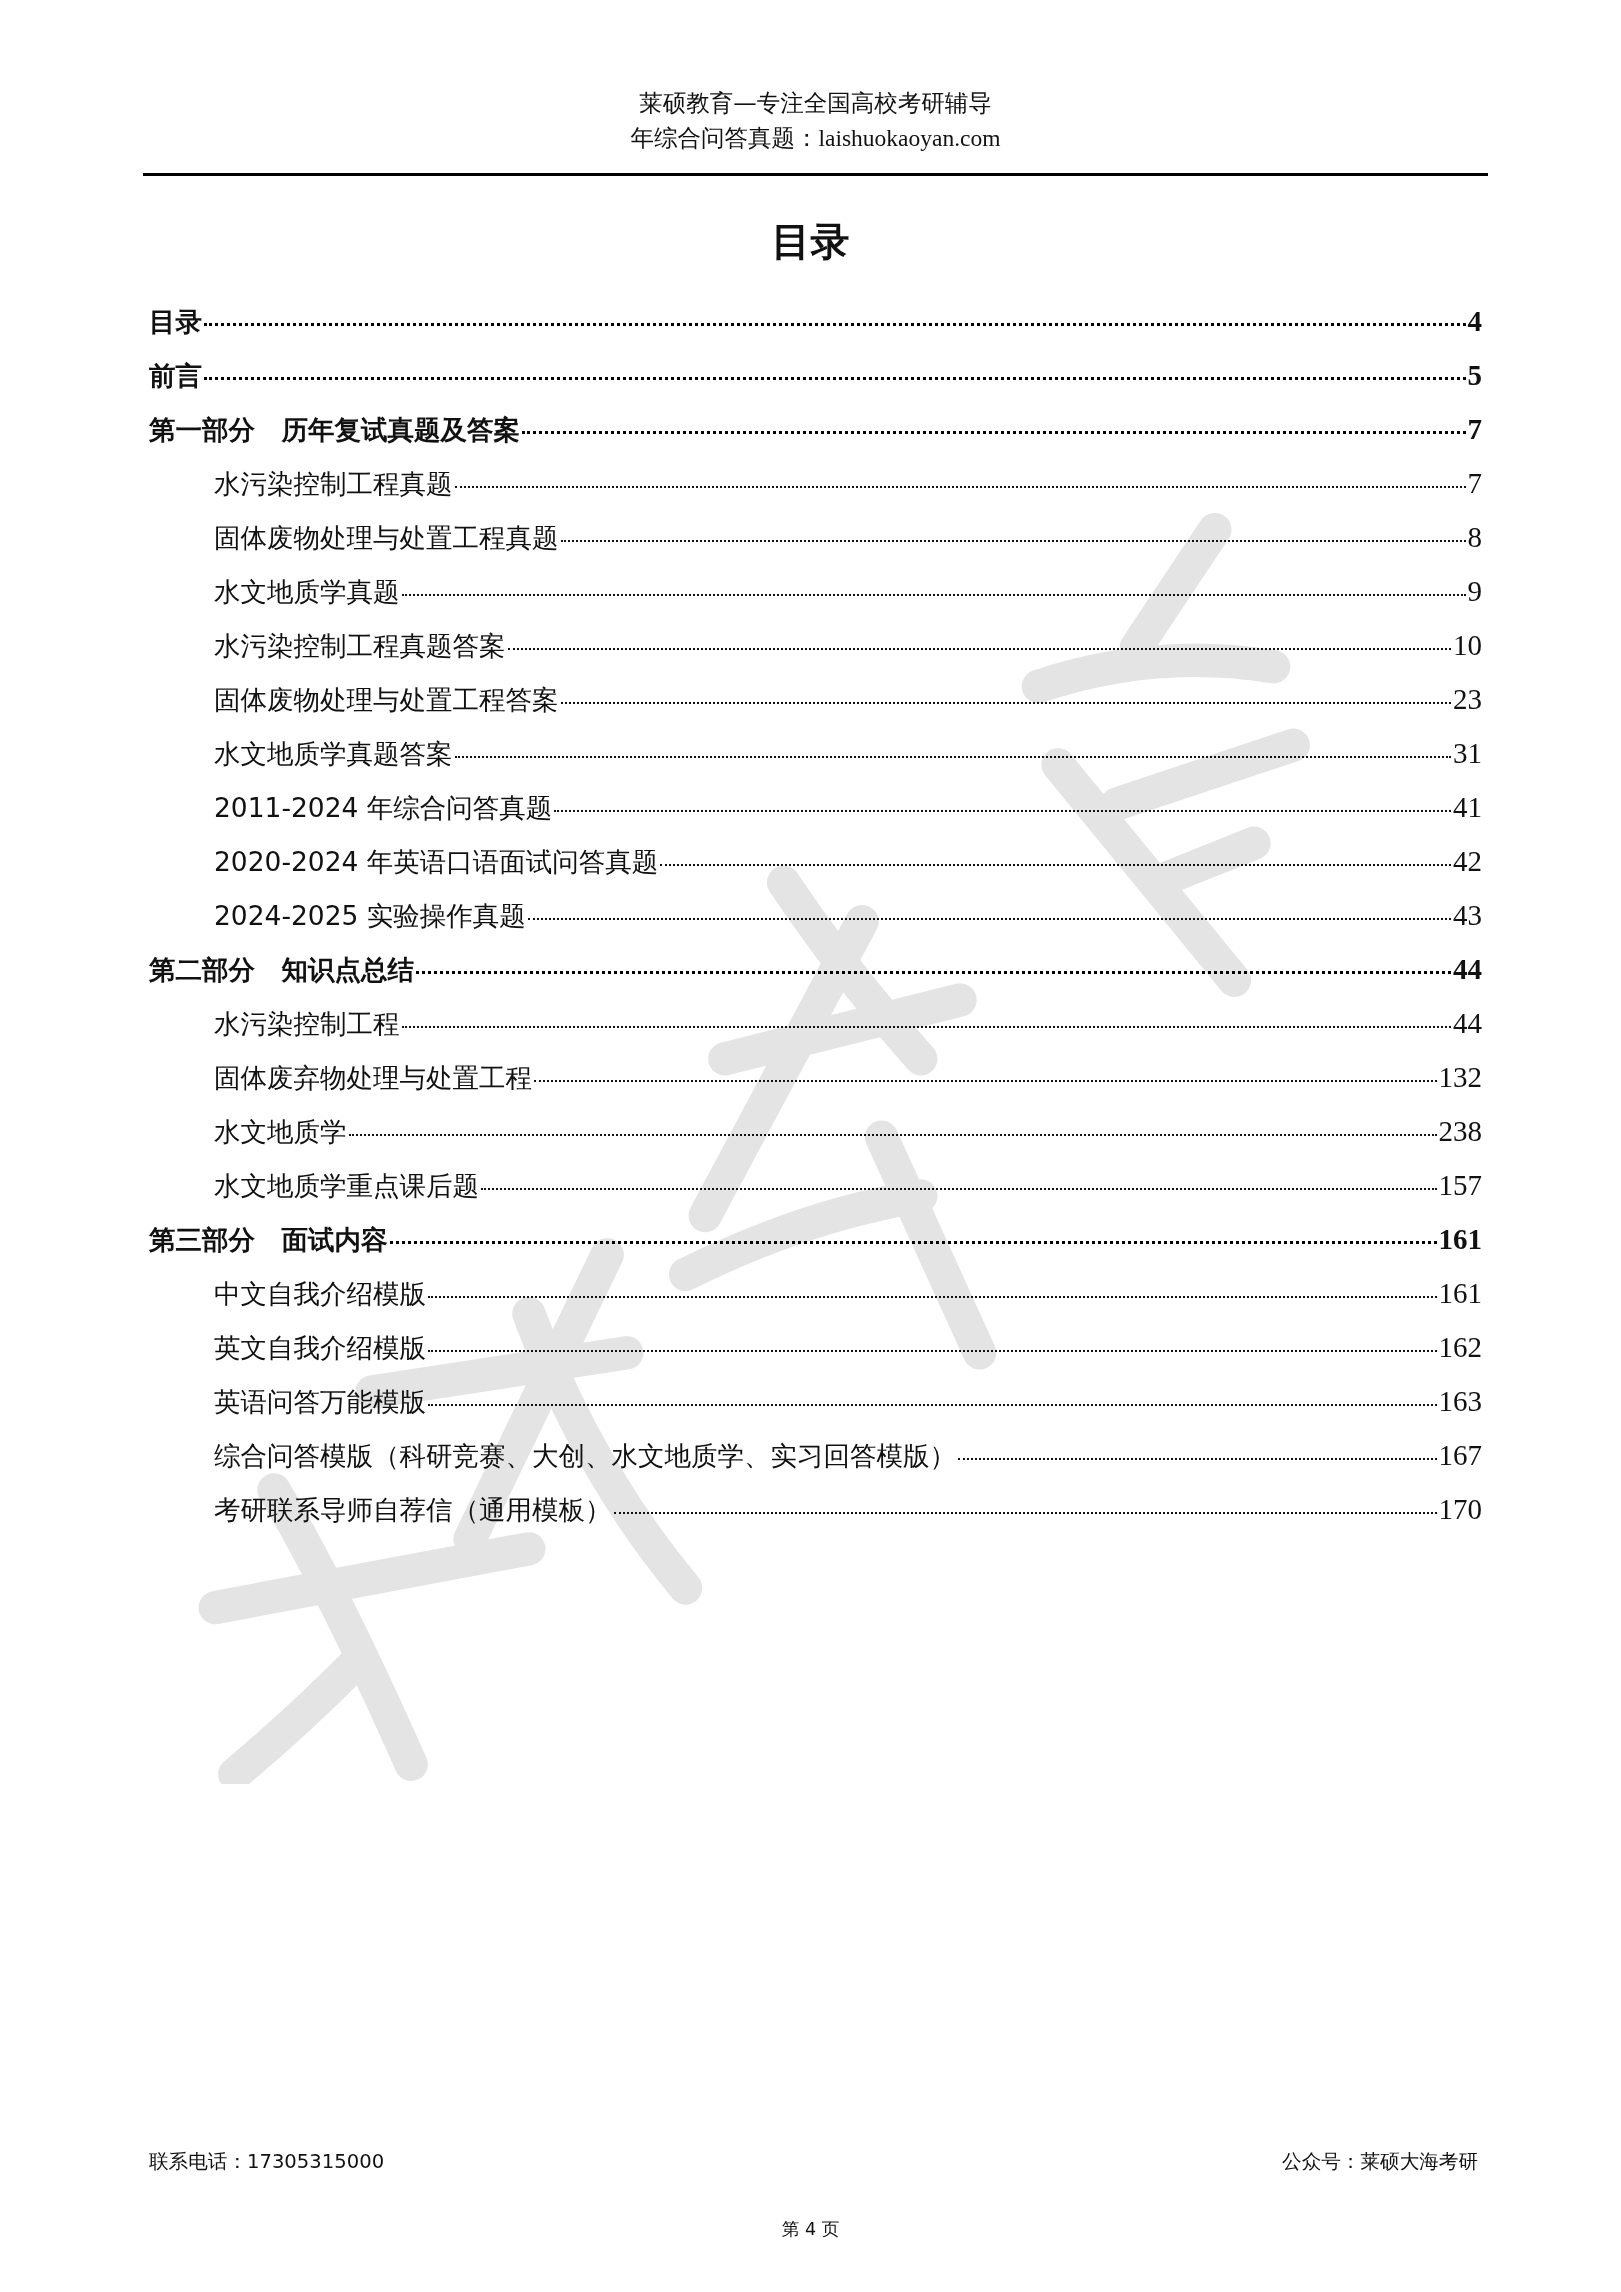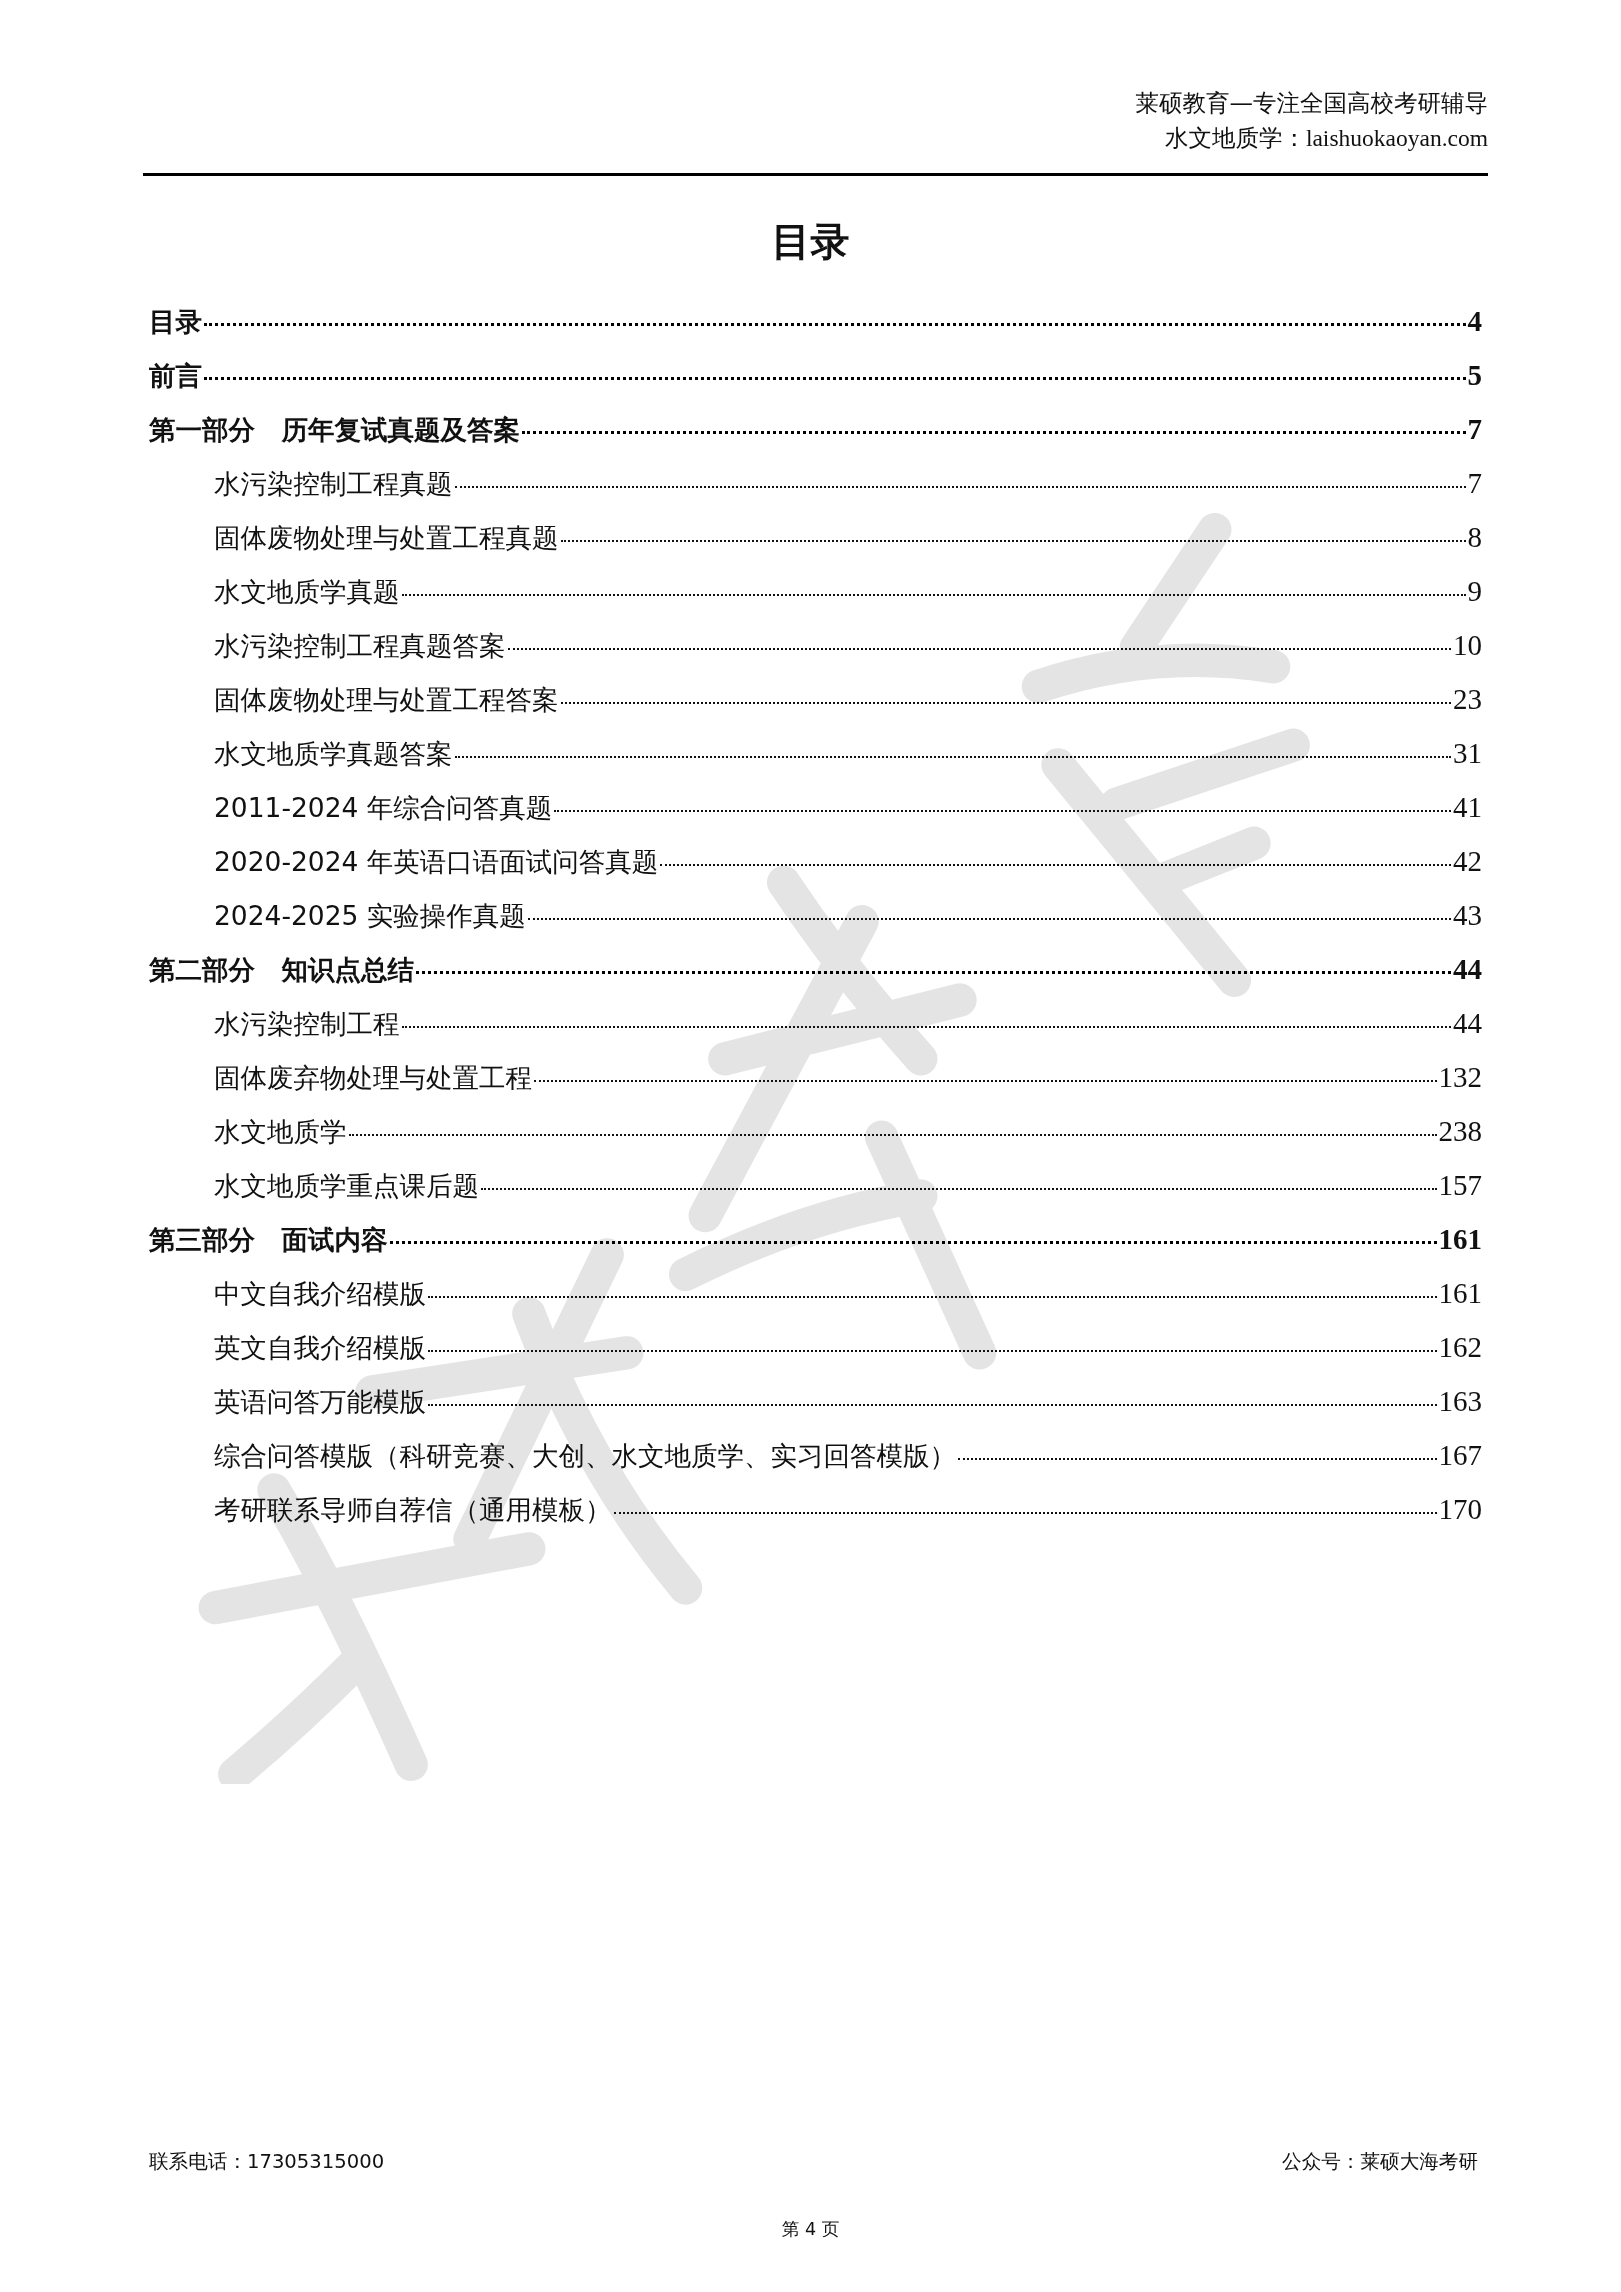--- a/index.html
+++ b/index.html
@@ -5,21 +5,21 @@
     html, body { margin: 0; padding: 0; background: #ffffff; }
     body {
       width: 1621px; height: 2293px; position: relative; overflow: hidden;
       font-family: "DejaVu Serif", "Liberation Serif", serif; color: #111111;
     }
     .watermark {
       position: absolute; left: 176px; top: 510px; width: 1176px; height: 1274px;
       pointer-events: none; z-index: 0;
     }
     .header {
-      position: absolute; left: 143px; top: 86px; width: 1345px; text-align: right;
+      position: absolute; left: 143px; top: 86px; width: 1345px; text-align: center;
       z-index: 2;
     }
     .header .line1 { font-size: 23.5px; line-height: 35px; font-family: "DejaVu Sans", sans-serif; }
     .header .line2 { font-size: 23.5px; line-height: 35px; }
     .header .line2 .cn { font-family: "DejaVu Sans", sans-serif; }
     .header .line2 .url { font-family: "Liberation Serif", serif; }
     .header-rule {
       position: absolute; left: 143px; top: 173px; width: 1345px; height: 2.9px;
       background: #000000; z-index: 2;
     }
@@ -86,21 +86,21 @@
 
     <path d="M100 1000 Q160 1100 240 1280"></path>
     <path d="M40 1120 L360 1060"></path>
     <path d="M180 1180 Q120 1240 60 1290"></path>
   </g>
 </svg>
 
 <div class="header">
   <div class="line1">莱硕教育—专注全国高校考研辅导</div>
   <div class="line2">
-    <span class="cn">水文地质学：</span><span class="url">laishuokaoyan.com</span>
+    <span class="cn">年综合问答真题：</span><span class="url">laishuokaoyan.com</span>
   </div>
 </div>
 <div class="header-rule"></div>
 
 <div class="title">目录</div>
 
 <div class="toc" id="toc">
     <div class="toc-row lvl1">
       <span class="label">目录</span>
       <span class="leader"></span>

